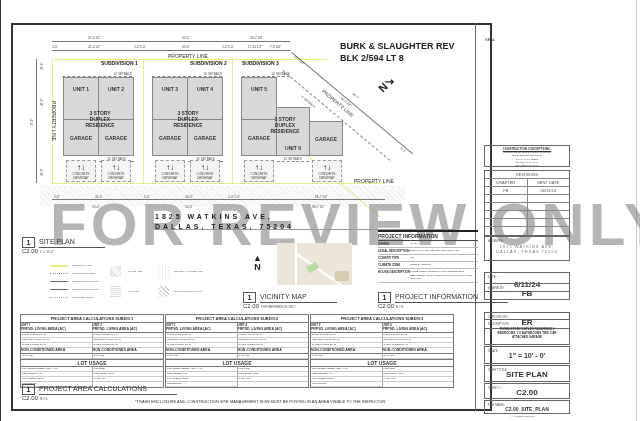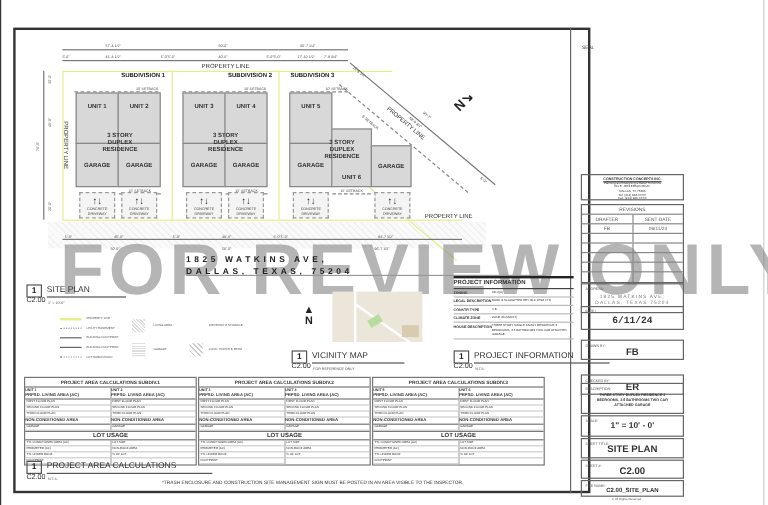--- a/index.html
+++ b/index.html
@@ -201,20 +201,22 @@
   <div class="dim" style="left:144px;top:195px;">5'-0"</div>
   <div class="dim" style="left:185px;top:195px;">40'-0"</div>
   <div class="dim" style="left:228px;top:195px;">5'-0"5'-0"</div>
   <div class="dim" style="left:315px;top:195px;">84'-7 1/2"</div>
   <div class="dim" style="left:92px;top:205px;">50'-0"</div>
   <div class="dim" style="left:185px;top:205px;">50'-0"</div>
   <div class="dim" style="left:312px;top:205px;">96'-7 1/2"</div>
 </div>
 
 <div class="project-title">
+  <div>BURK &amp; SLAUGHTER REV</div>
+  <div>BLK 2/594 LT 8</div>
 </div>
 <div class="north-arrow" style="left:378px;top:78px;font-size:11px;transform:rotate(-45deg);"><span>N</span>↘</div>
 
 <div class="watermark">FOR REVIEW ONLY</div>
 <div class="address-text">
   <div>1825 WATKINS AVE,</div>
   <div>DALLAS, TEXAS, 75204</div>
 </div>
 <div class="abs" style="left:155px;top:229px;width:300px;height:1px;background:#999;"></div>
 
@@ -544,21 +546,21 @@
   <div class="rr">
       <div class="c"></div>
       <div class="c"></div>
     </div>
 </div>
 
 <div class="tb-box" style="top:236px;height:25px;">
   <div class="lbl">ADDRESS:</div>
   <div class="val" style="top:7px;font-size:4px;font-weight:normal;color:#777;letter-spacing:1px;padding:0 8px;line-height:5px;">1825 WATKINS AVE, DALLAS, TEXAS 75204</div>
 </div>
-<div class="tb-box" style="top:255px;height:20px;font-family:Liberation Mono, monospace;">
+<div class="tb-box" style="top:272px;height:20px;">
   <div class="lbl">DATE:</div>
   <div class="val" style="top:7px;font-size:8px;">6/11/24</div>
 </div>
 <div class="tb-box" style="top:283px;height:17px;">
   <div class="lbl">DRAWN BY:</div>
   <div class="val" style="top:5px;font-size:8px;">FB</div>
 </div>
 <div class="tb-box" style="top:312px;height:17px;">
   <div class="lbl">CHECKED BY:</div>
   <div class="val" style="top:5px;font-size:8px;">ER</div>

